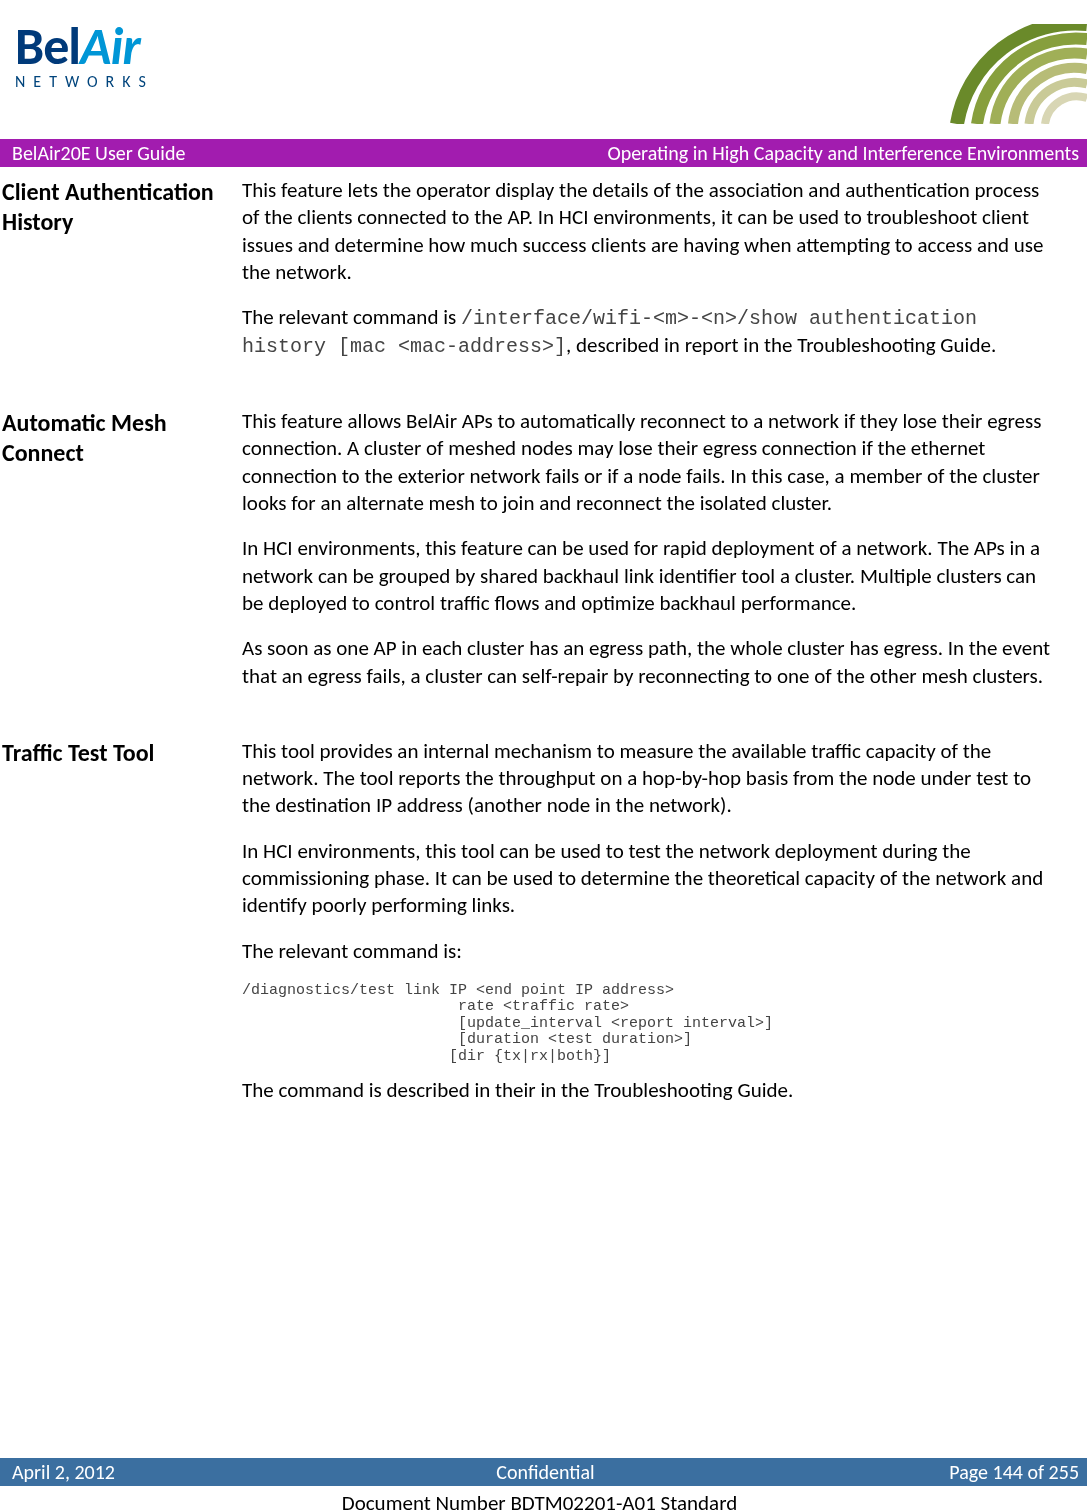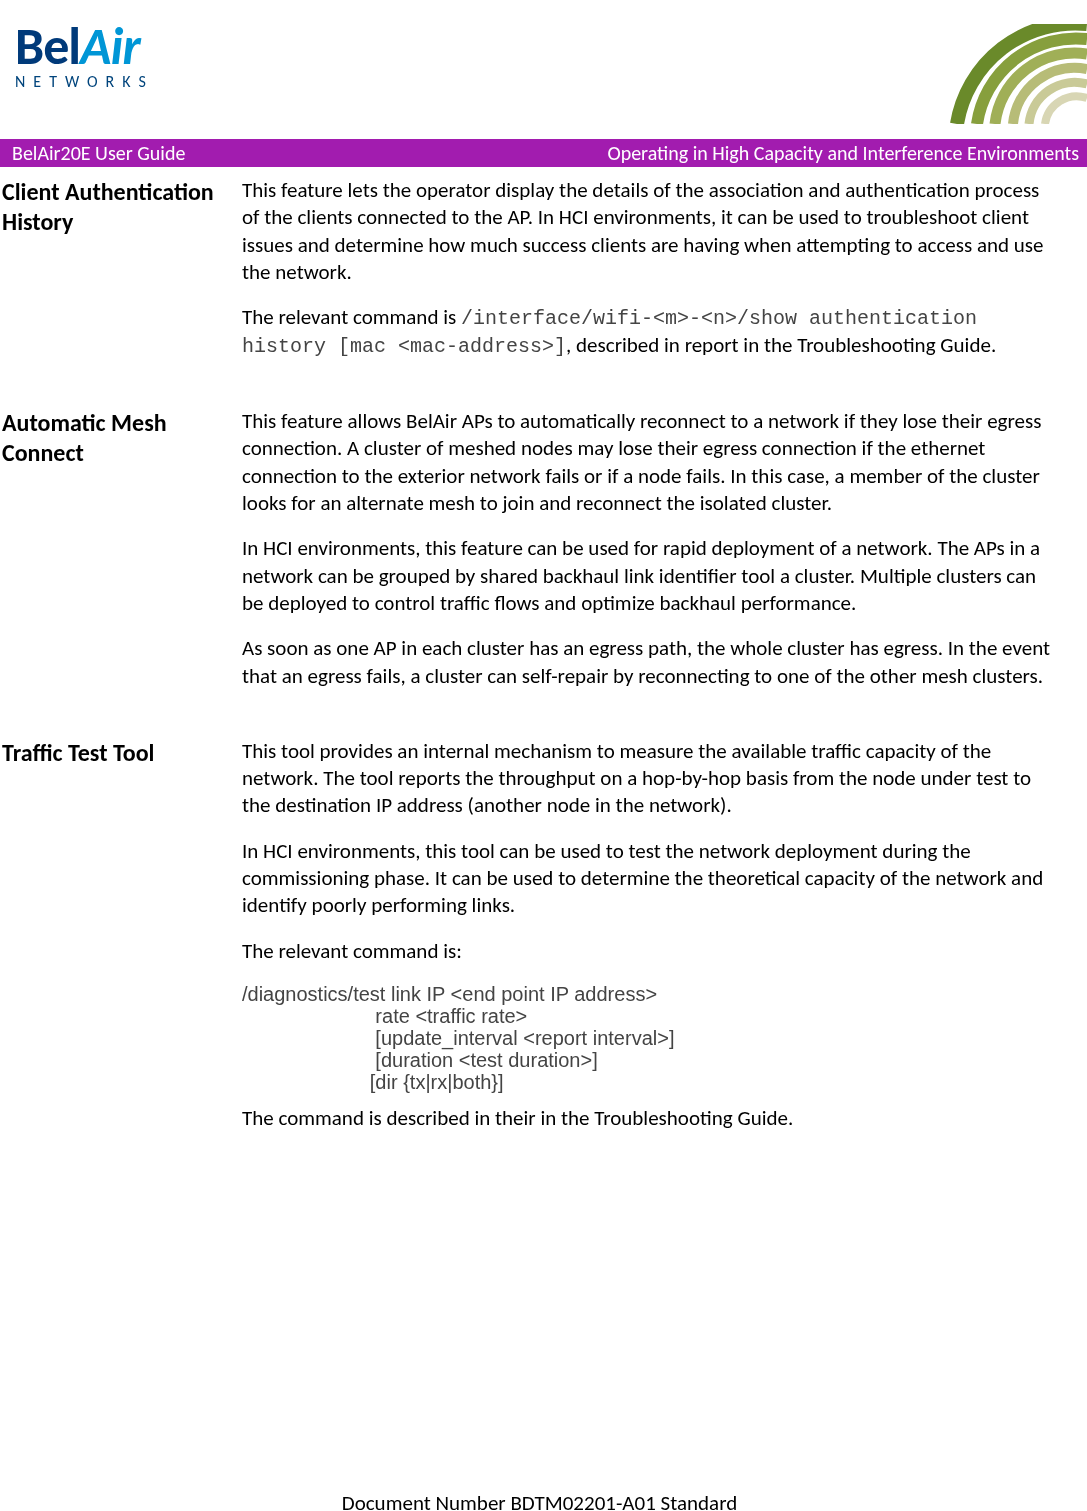--- a/index.html
+++ b/index.html
@@ -92,23 +92,23 @@
     line-height: 1.3;
   }
   .section-body p { margin: 0 0 18px 0; }
   .code {
     font-family: "Courier New", monospace;
     color: #444;
     font-size: 20px;
   }
   .ital { }
   .codeblock {
-    font-family: Liberation Sans, sans-serif;
+    font-family: Liberation Mono, monospace;
     color: #444;
-    font-size: 20px;
+    font-size: 15px;
     white-space: pre;
     line-height: 1.1;
     margin: 0 0 12px 0;
   }
   .footer-bar {
     position: absolute;
     bottom: 34px;
     left: 0;
     right: 0;
     background: #3b6fa0;
@@ -193,15 +193,20 @@
           <div class="codeblock">/diagnostics/test link IP &lt;end point IP address&gt;
                         rate &lt;traffic rate&gt;
                         [update_interval &lt;report interval&gt;]
                         [duration &lt;test duration&gt;]
                        [dir {tx|rx|both}]</div>
           <p><span>The command is described in their in the </span><span class="ital">Troubleshooting Guide</span><span>.</span></p>
         </div>
       </div>
     </div>
 
+  <div class="footer-bar">
+    <span class="l">April 2, 2012</span>
+    <span class="c">Confidential</span>
+    <span class="r">Page 144 of 255</span>
+  </div>
   <div class="docnum">Document Number BDTM02201-A01 Standard</div>
 
 </div>
 
 </body></html>

